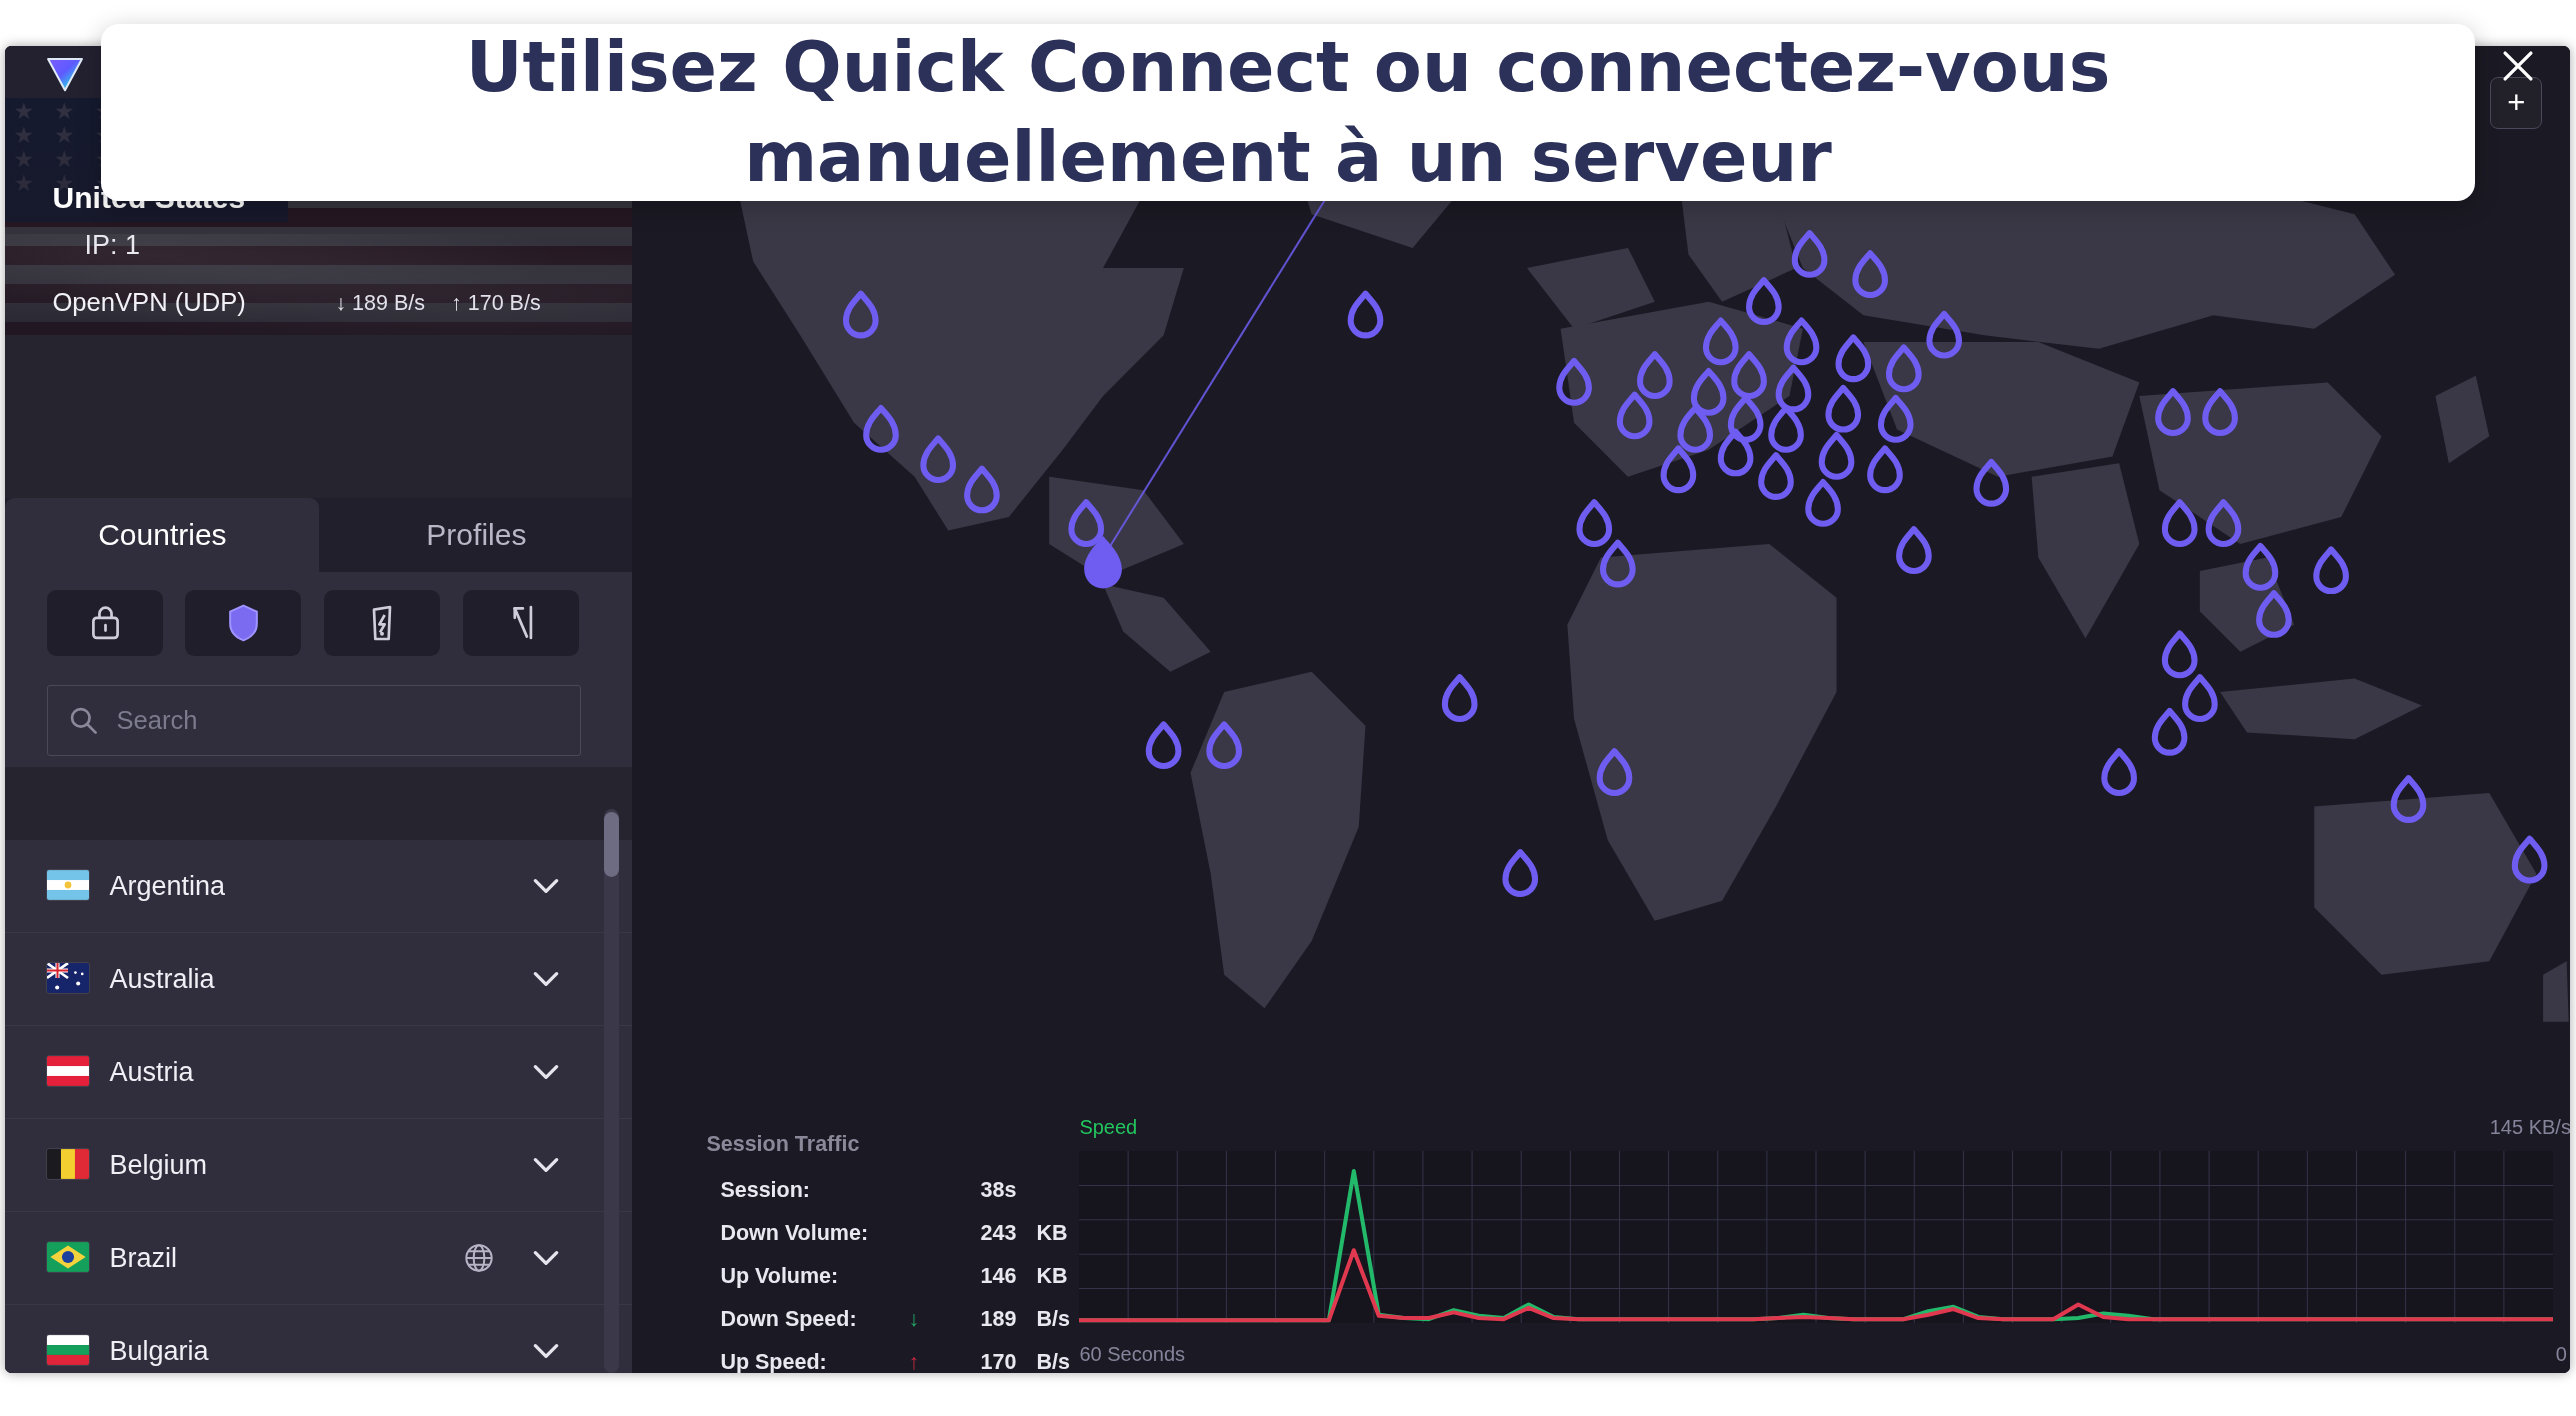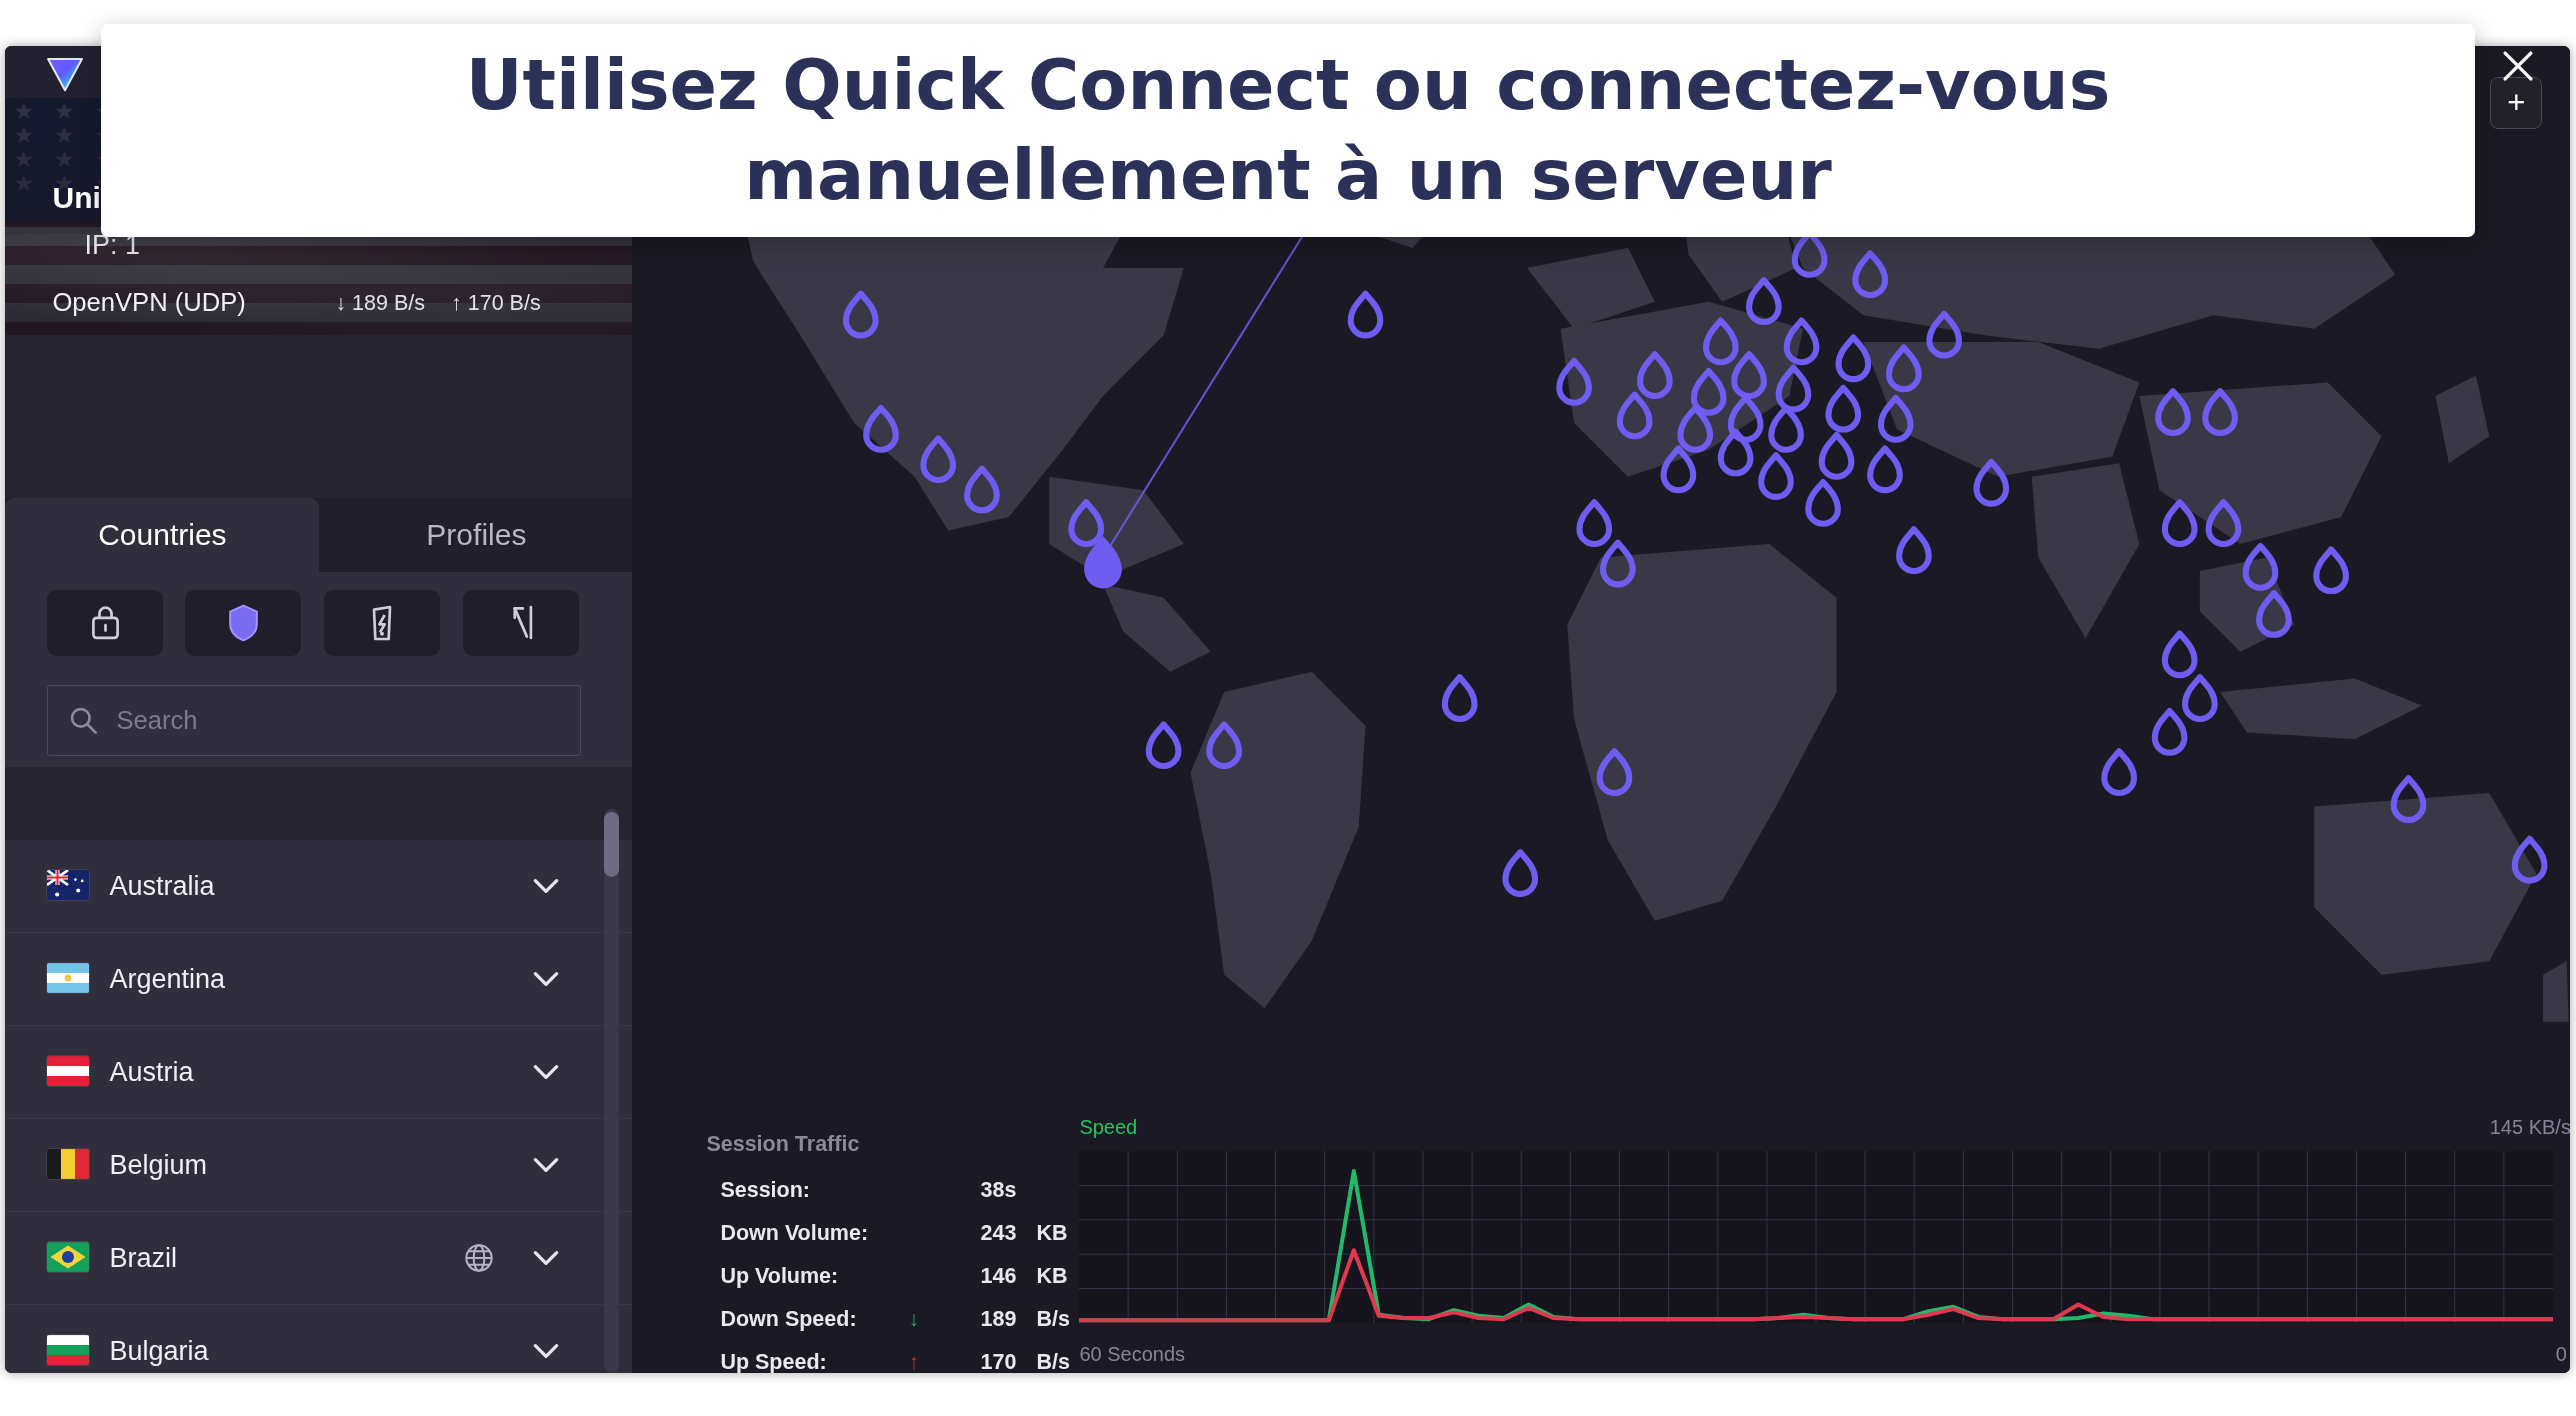--- a/index.html
+++ b/index.html
@@ -98,22 +98,22 @@
 
   .chart{position:absolute;left:1074px;top:1058px;width:1505px;height:269px;}
   .chart .lbl-speed{position:absolute;left:0;top:12px;font-size:20px;color:#22c55e;}
   .chart .lbl-max{position:absolute;right:13.5px;top:12px;font-size:20px;color:#86849a;}
   .chart .lbl-sec{position:absolute;left:0;bottom:6.7px;font-size:20px;color:#86849a;}
   .chart .lbl-zero{position:absolute;right:17.5px;bottom:6.7px;font-size:20px;color:#86849a;}
   .plot{position:absolute;left:0;top:47px;width:1474px;height:172px;background:#16151e;}
   .plot svg{position:absolute;left:0;top:0;width:1474px;height:172px;}
 
   
-  .banner{position:absolute;left:101px;top:24px;width:2374px;height:213px;background:#ffffff;
-     border-radius:7px;box-shadow:0 5.4px 24px rgba(0,0,0,.22);z-index:50;
+  .banner{position:absolute;left:101px;top:24px;width:2374px;height:177px;background:#ffffff;
+     border-radius:18px;box-shadow:0 5.4px 24px rgba(0,0,0,.22);z-index:50;
      display:flex;align-items:center;justify-content:center;text-align:center;}
   .banner-text{font-size:70px;line-height:1.28;color:#2c3159;font-weight:600;max-width:2086px;
      font-family:"DejaVu Sans",sans-serif;}
 
   .titlebar-close{position:absolute;right:27px;top:35px;width:62px;height:62px;z-index:40;
      display:flex;align-items:center;justify-content:center;}
 </style>
 </head>
 <body>
 
@@ -202,48 +202,48 @@
           <input type="text" placeholder="Search" style="">
         </div>
       </div>
 
 
       <div class="country-list">
 
         <div class="crow">
           <div class="cflag">
             <svg width="42" height="30" viewBox="0 0 62 44">
+                <rect width="62" height="44" fill="#74c3e8"></rect>
+                <rect y="14.7" width="62" height="14.6" fill="#fff"></rect>
+                <circle cx="31" cy="22" r="5" fill="#f4c33c"></circle>
+              </svg>
+          </div>
+          <div class="cname">Argentina</div>
+          <div class="cchev">
+            <svg width="30" height="20" viewBox="0 0 44 30">
+                <path d="M6 7 L22 23 L38 7" fill="none" stroke="#e6e5ee" stroke-width="5" stroke-linecap="round" stroke-linejoin="round"></path>
+              </svg>
+          </div>
+        </div>
+
+        <div class="crow">
+          <div class="cflag">
+            <svg width="42" height="30" viewBox="0 0 62 44">
                 <rect width="62" height="44" fill="#16246a"></rect>
                 <rect width="31" height="22" fill="#16246a"></rect>
                 <path d="M0 0 L31 22 M31 0 L0 22" stroke="#fff" stroke-width="4"></path>
                 <path d="M15.5 0 v22 M0 11 h31" stroke="#fff" stroke-width="6"></path>
                 <path d="M15.5 0 v22 M0 11 h31" stroke="#d8242f" stroke-width="3"></path>
                 <circle cx="46" cy="30" r="3" fill="#fff"></circle>
                 <circle cx="52" cy="16" r="2" fill="#fff"></circle>
                 <circle cx="42" cy="14" r="2" fill="#fff"></circle>
                 <circle cx="15" cy="36" r="3" fill="#fff"></circle>
               </svg>
           </div>
           <div class="cname">Australia</div>
-          <div class="cchev">
-            <svg width="30" height="20" viewBox="0 0 44 30">
-                <path d="M6 7 L22 23 L38 7" fill="none" stroke="#e6e5ee" stroke-width="5" stroke-linecap="round" stroke-linejoin="round"></path>
-              </svg>
-          </div>
-        </div>
-
-        <div class="crow">
-          <div class="cflag">
-            <svg width="42" height="30" viewBox="0 0 62 44">
-                <rect width="62" height="44" fill="#74c3e8"></rect>
-                <rect y="14.7" width="62" height="14.6" fill="#fff"></rect>
-                <circle cx="31" cy="22" r="5" fill="#f4c33c"></circle>
-              </svg>
-          </div>
-          <div class="cname">Argentina</div>
           <div class="cchev">
             <svg width="30" height="20" viewBox="0 0 44 30">
                 <path d="M6 7 L22 23 L38 7" fill="none" stroke="#e6e5ee" stroke-width="5" stroke-linecap="round" stroke-linejoin="round"></path>
               </svg>
           </div>
         </div>
 
         <div class="crow">
           <div class="cflag">
             <svg width="42" height="30" viewBox="0 0 62 44">

